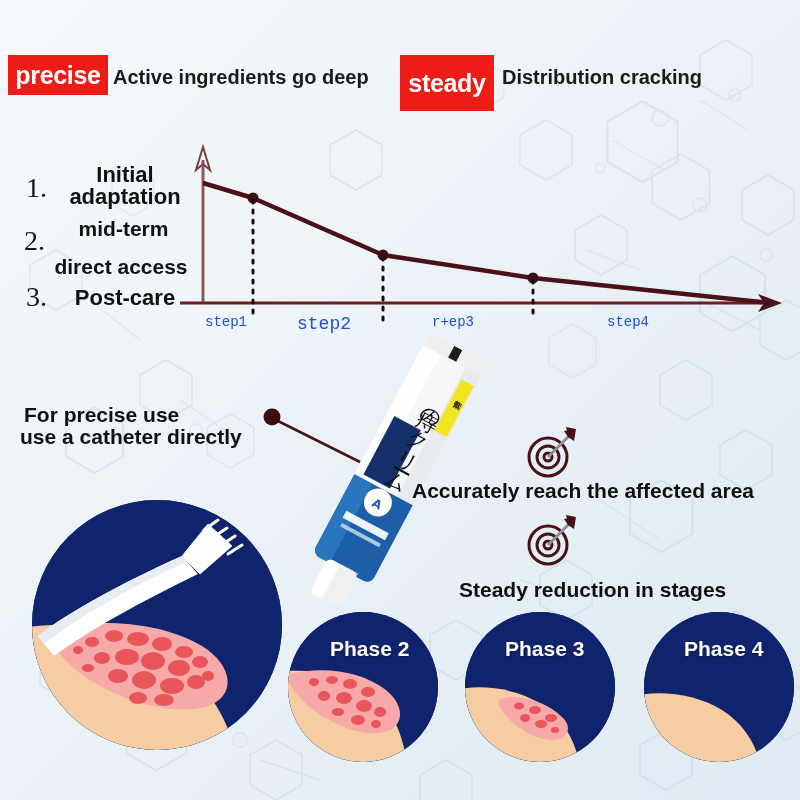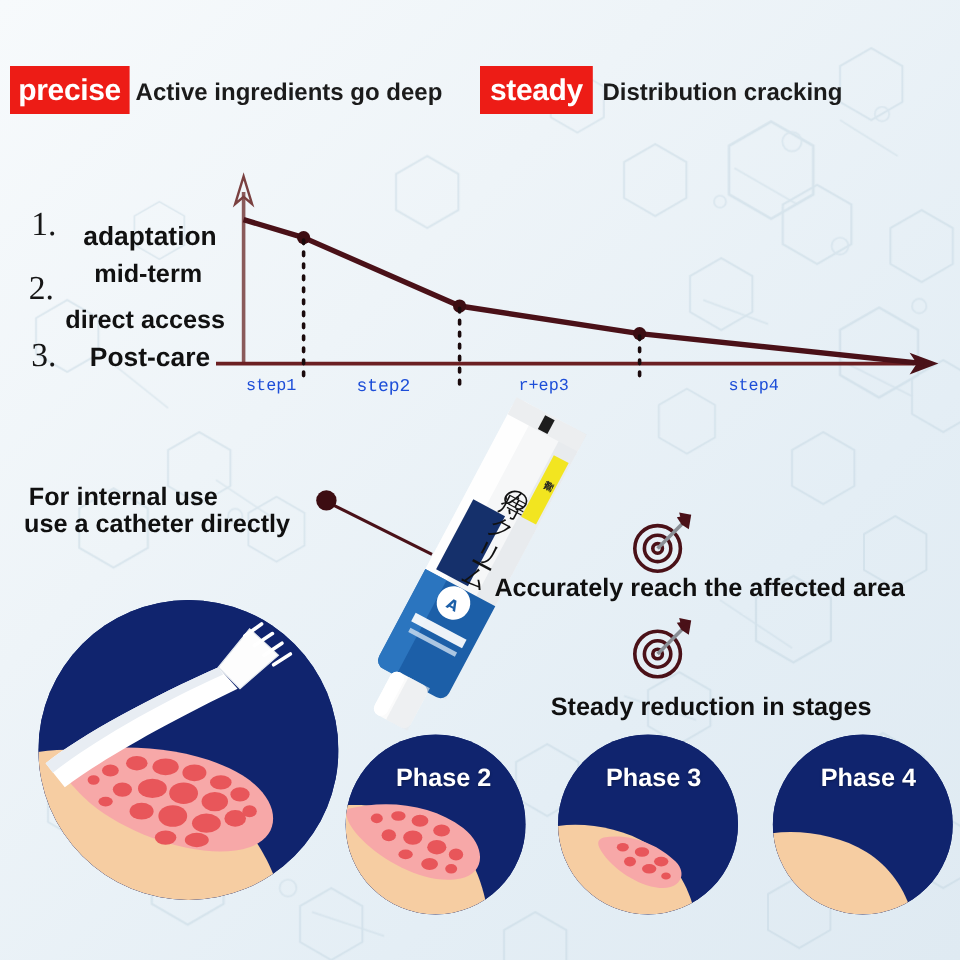--- a/index.html
+++ b/index.html
@@ -93,24 +93,25 @@
           <circle cx="240" cy="740" r="7"></circle>
         <circle cx="418" cy="648" r="6"></circle>
           <circle cx="196" cy="430" r="6"></circle>
       </g>
     </g>
   </svg>
 
   <div class="hdr-badge" style="left:8px;top:55px;width:100px;height:40px;font-size:25px;">precise</div>
   <div class="hdr-text" style="left:113px;top:66px;font-size:20px;">Active ingredients go deep</div>
 
-  <div class="hdr-badge" style="left:400px;top:55px;width:94px;height:40px;font-size:25px;">steady</div>
+  <div class="hdr-badge" style="left:400px;top:55px;width:94px;height:56px;font-size:25px;">steady</div>
   <div class="hdr-text" style="left:502px;top:66px;font-size:20px;">Distribution cracking</div>
 
   <div class="num" style="left:26px;top:172px;font-size:28px;">1.</div>
+  <div class="steplbl" style="left:60px;top:164px;width:130px;font-size:22px;">Initial</div>
   <div class="steplbl" style="left:60px;top:186px;width:130px;font-size:22px;">adaptation</div>
 
   <div class="num" style="left:24px;top:225px;font-size:28px;">2.</div>
   <div class="steplbl" style="left:56px;top:218px;width:135px;font-size:21px;">mid-term</div>
   <div class="steplbl" style="left:46px;top:256px;width:150px;font-size:21px;">direct access</div>
 
   <div class="num" style="left:26px;top:281px;font-size:28px;">3.</div>
   <div class="steplbl" style="left:60px;top:287px;width:130px;font-size:22px;">Post-care</div>
 
   <svg style="position:absolute;left:0;top:0;" width="800" height="340" viewBox="0 0 800 340">
@@ -126,25 +127,25 @@
     <circle cx="253" cy="198" r="5.5" fill="#3d0d12"></circle>
     <circle cx="383" cy="255" r="5.5" fill="#3d0d12"></circle>
     <circle cx="533" cy="278" r="5.5" fill="#3d0d12"></circle>
 
     <line x1="253" y1="200" x2="253" y2="320" stroke="#1a0a0c" stroke-width="3" stroke-dasharray="3,7" stroke-linecap="round"></line>
     <line x1="383" y1="257" x2="383" y2="320" stroke="#1a0a0c" stroke-width="3" stroke-dasharray="3,7" stroke-linecap="round"></line>
     <line x1="533" y1="280" x2="533" y2="320" stroke="#1a0a0c" stroke-width="3" stroke-dasharray="3,7" stroke-linecap="round"></line>
   </svg>
 
   <div class="axlabel" style="left:205px;top:314px;font-size:14px;">step1</div>
-  <div class="axlabel" style="left:297px;top:314px;font-size:15px;">step2</div>
+  <div class="axlabel" style="left:297px;top:314px;font-size:18px;">step2</div>
   <div class="axlabel" style="left:432px;top:314px;font-size:14px;">r+ep3</div>
   <div class="axlabel" style="left:607px;top:314px;font-size:14px;">step4</div>
 
-  <div class="callout-left" style="left:24px;top:403px;font-size:21px;">For internal use</div>
+  <div class="callout-left" style="left:24px;top:403px;font-size:21px;">For precise use</div>
   <div class="callout-left" style="left:20px;top:425px;font-size:21px;">use a catheter directly</div>
 
   <svg style="position:absolute;left:0;top:0;" width="800" height="800" viewBox="0 0 800 800">
     <line x1="274" y1="419" x2="360" y2="462" stroke="#4a1118" stroke-width="2.6"></line>
     <circle cx="272" cy="417" r="8.5" fill="#3d0d12"></circle>
   </svg>
 
   <div class="circ" style="left:32px;top:500px;width:250px;height:250px;">
     <svg width="250" height="250" viewBox="0 0 250 250">
       <rect width="250" height="250" fill="#10246e"></rect>

